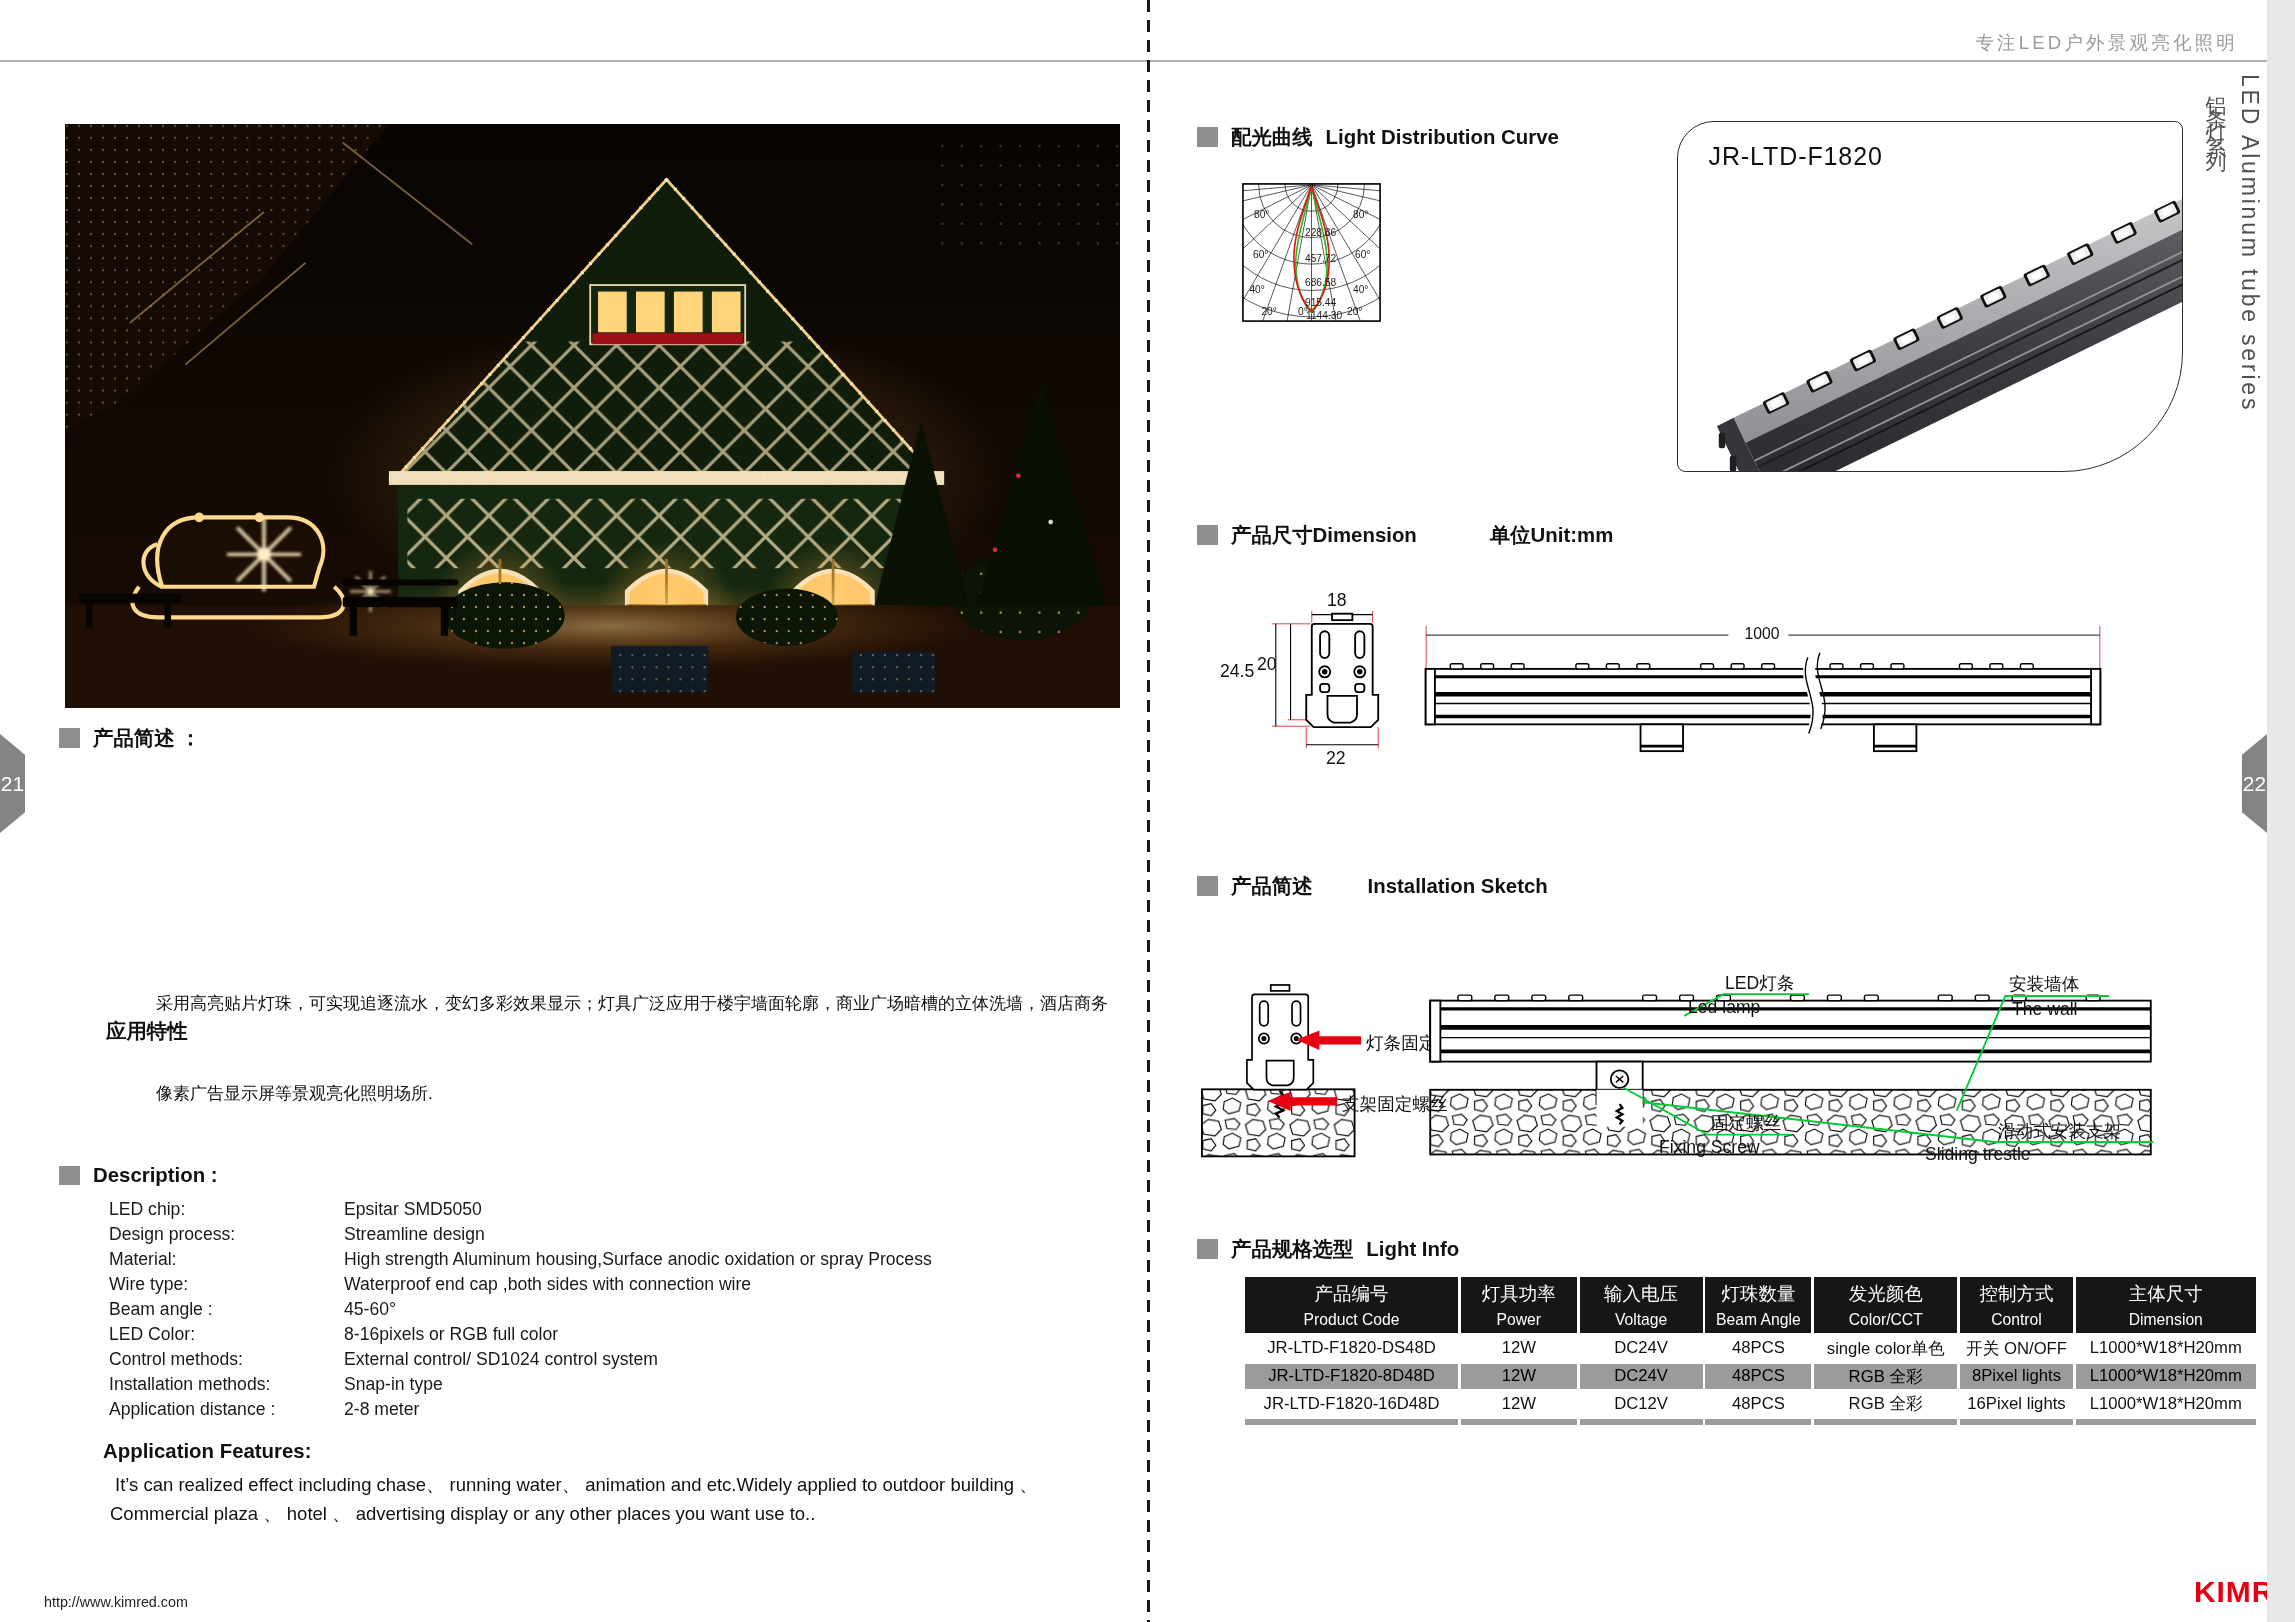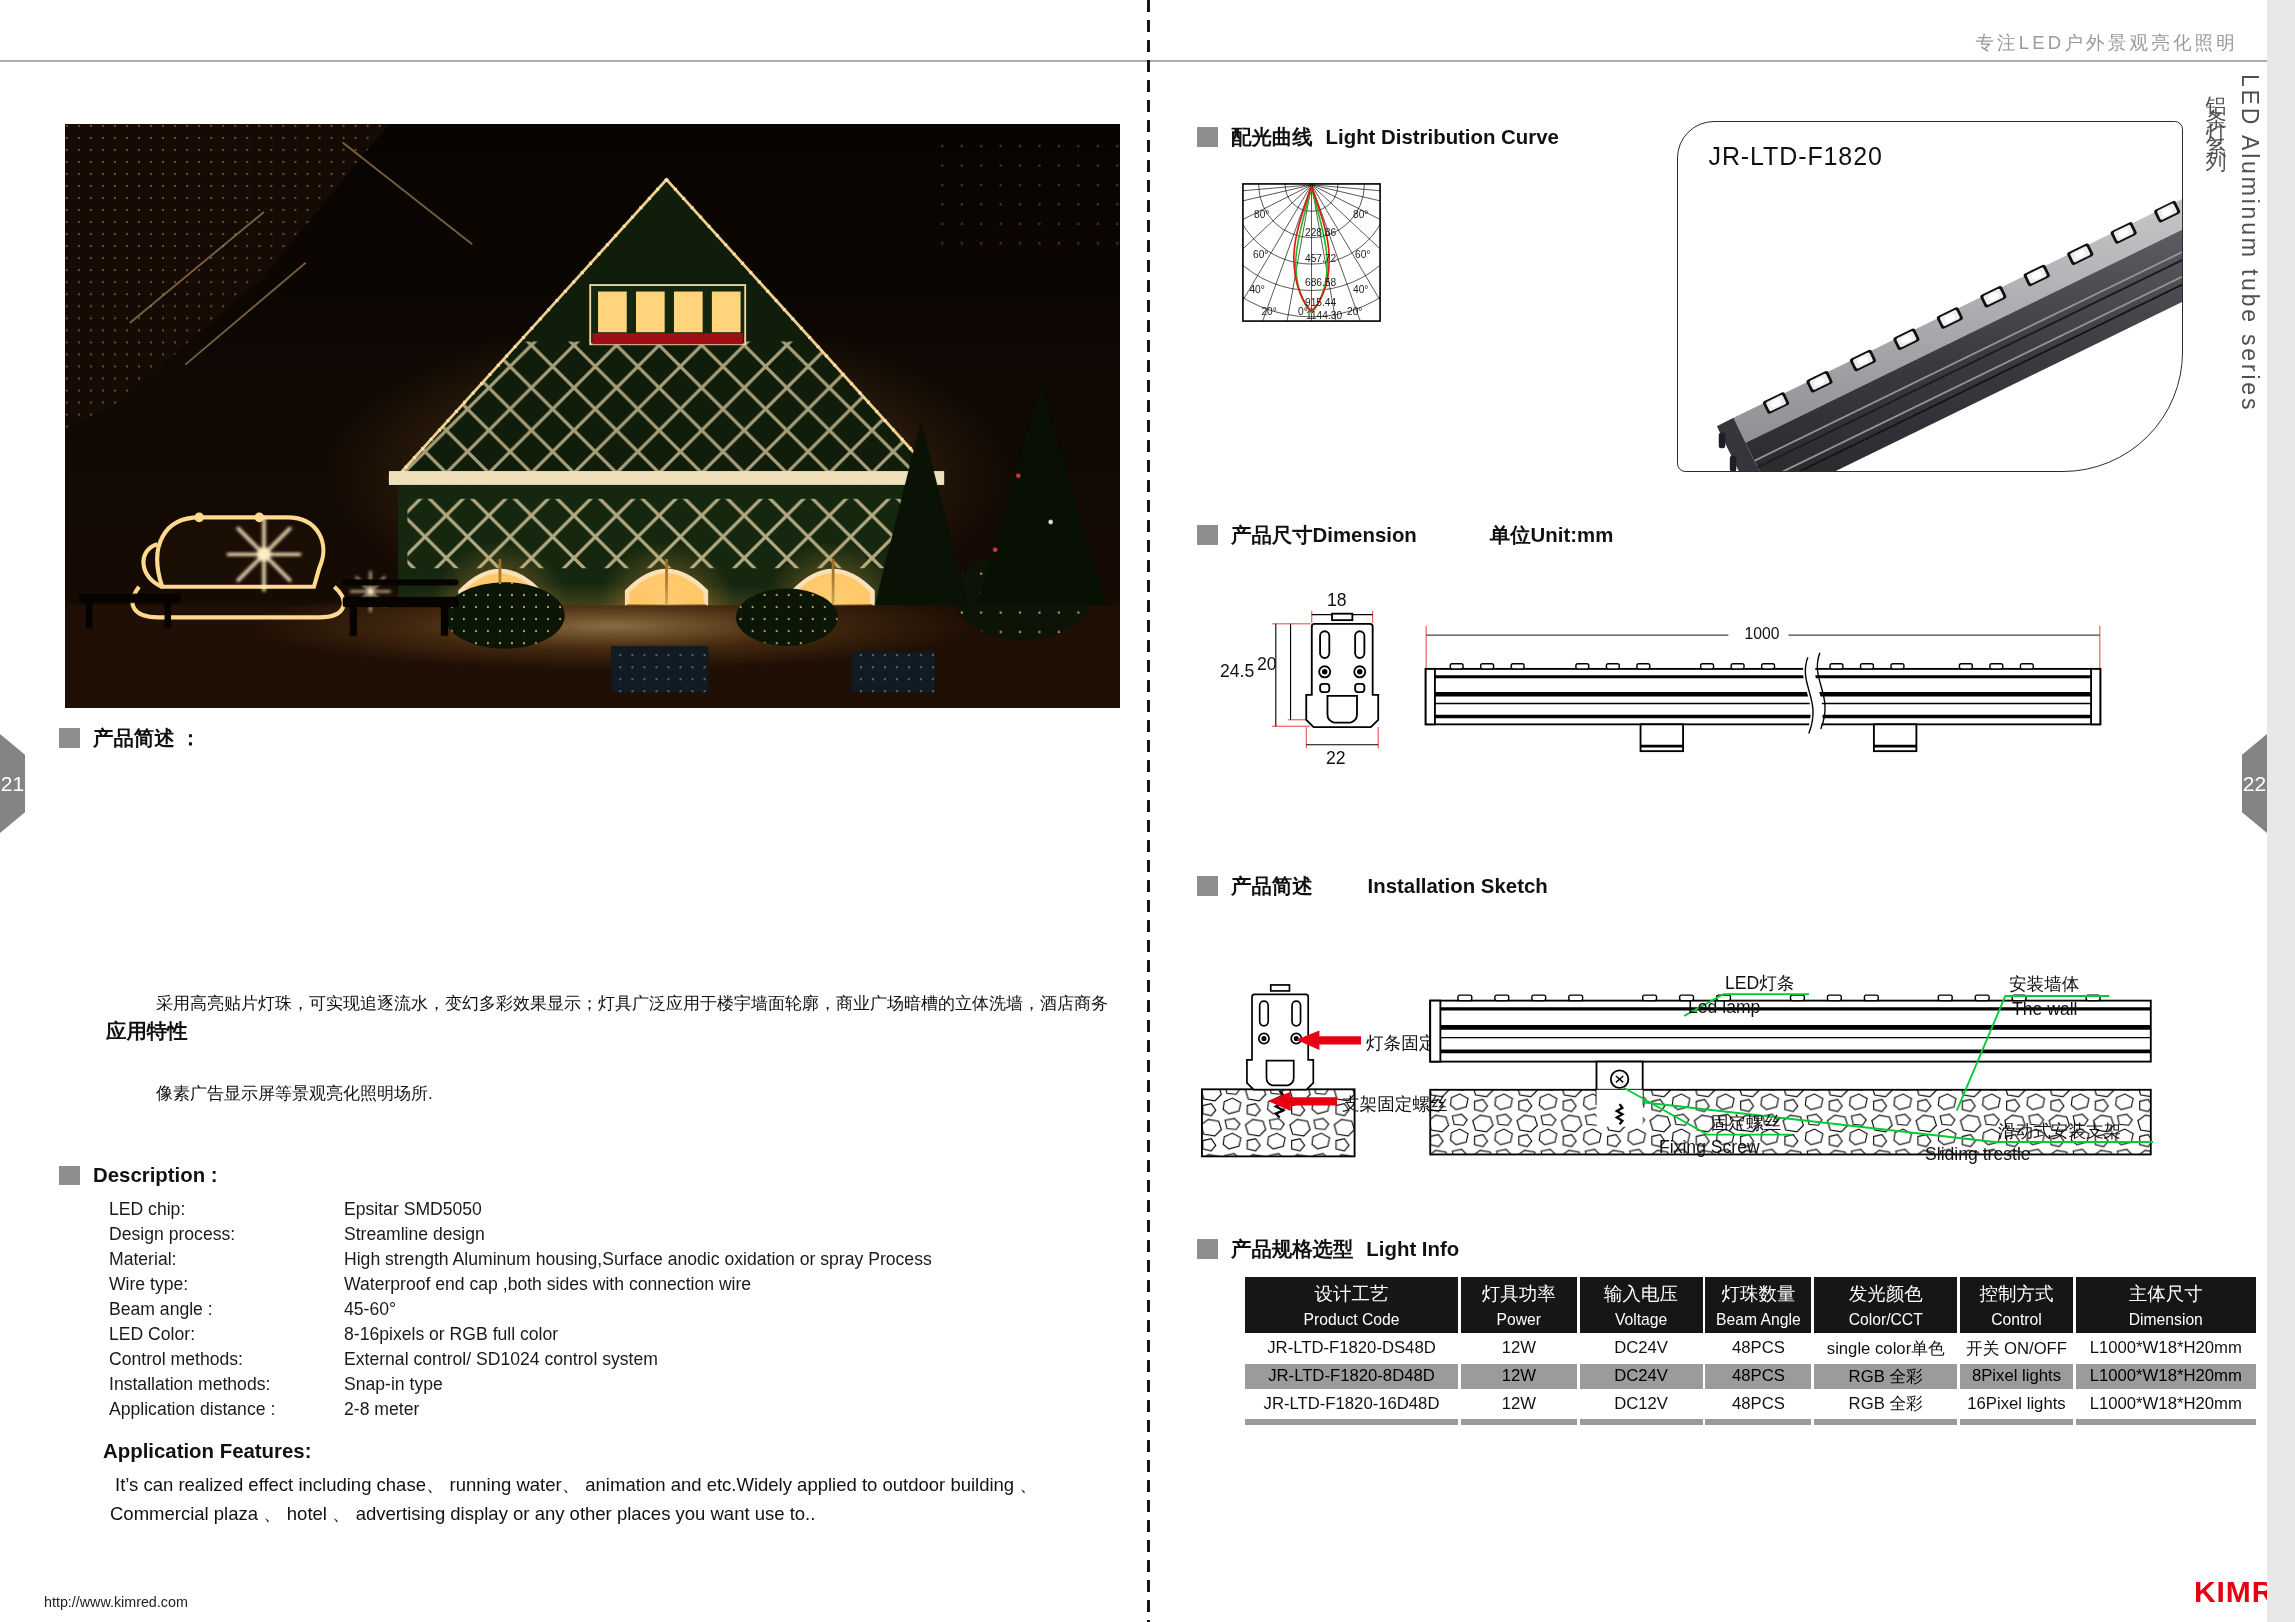--- a/index.html
+++ b/index.html
@@ -566,21 +566,21 @@
   <span class="inst-label-en" style="left:1925px;top:1144px;">Sliding trestle</span>
 
   <div class="sec-head" style="left:1197px;top:1235px;">
     <span class="bullet"></span>
     <span class="h-cn">产品规格选型</span>
     <span class="h-en">Light Info</span>
   </div>
 
   <div class="otable">
     <div class="th">
-        <span class="cn">设计工艺</span>
+        <span class="cn">产品编号</span>
         <span class="en">Product Code</span>
       </div>
     <div class="th">
         <span class="cn">灯具功率</span>
         <span class="en">Power</span>
       </div>
     <div class="th">
         <span class="cn">输入电压</span>
         <span class="en">Voltage</span>
       </div>

